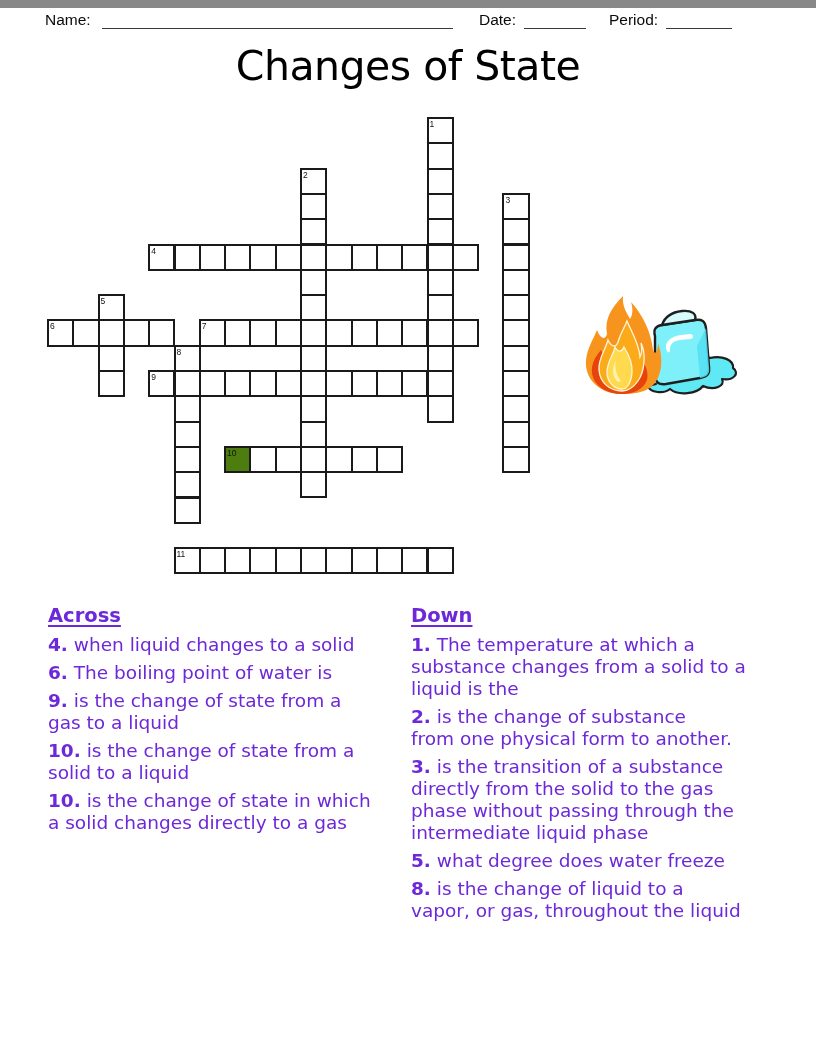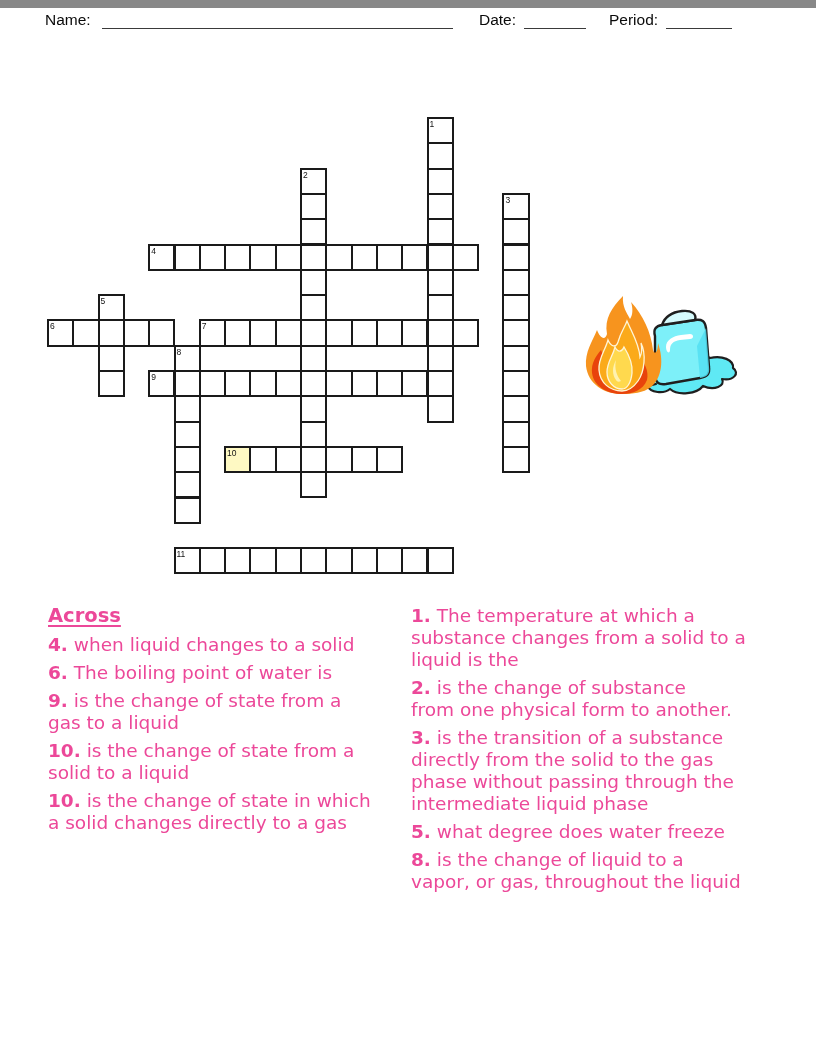--- a/index.html
+++ b/index.html
@@ -7,41 +7,42 @@
         font-family:"DejaVu Sans",sans-serif;overflow:hidden;color:#000;}
   .hdr-label{position:absolute;font-family:"Liberation Sans",sans-serif;font-size:15.5px;color:#0a0a0a;}
   .hdr-line{position:absolute;height:0;border-bottom:1.6px solid #3a3a3a;}
   .title{position:absolute;left:0;right:0;top:34px;text-align:center;font-size:41px;
          letter-spacing:-0.5px;color:#000;}
   .grid{position:absolute;left:0;top:0;width:100%;height:100%;}
   .cell{position:absolute;box-sizing:border-box;border:2px solid #1a1a1a;background:#fff;}
   .cellnum{position:absolute;left:1px;top:0;font-family:"Liberation Sans",sans-serif;
            font-size:8.5px;line-height:10px;color:#111;}
   .clipart{position:absolute;left:576px;top:282px;width:164px;height:110px;}
-  .clues{position:absolute;top:597px;font-size:18.5px;line-height:22px;color:#ec4899;}
+  .clues{position:absolute;top:597px;font-size:18.5px;line-height:22px;color:#6d28d9;}
   .clues-across{left:48px;width:358px;}
   .clues-down{left:411px;width:374px;}
   .clues h2{font-size:19.5px;line-height:22px;margin:0 0 7px 0;font-weight:bold;
             text-decoration:underline;text-decoration-thickness:2px;text-underline-offset:3px;}
   .clue{margin:0 0 6px 0;}
   .cluenum{font-weight:bold;}
   .cluetext{white-space:pre-line;text-align:center;}
 </style>
 </head>
 <body>
 
 <div class="page">
 
   <span class="hdr-label" style="left:45px;top:3px;">Name:</span>
   <span class="hdr-line" style="left:102px;top:20px;width:351px;"></span>
   <span class="hdr-label" style="left:479px;top:3px;">Date:</span>
   <span class="hdr-line" style="left:524px;top:20px;width:62px;"></span>
   <span class="hdr-label" style="left:609px;top:3px;">Period:</span>
   <span class="hdr-line" style="left:666px;top:20px;width:66px;"></span>
 
+  <div class="title">Changes of State</div>
 
   <div class="grid">
       <div class="cell" style="left: 426.5px; top: 109px; width: 27.3px; height: 27.3px; border-color: rgb(26, 26, 26); background: rgb(255, 255, 255);">
         <span class="cellnum">1</span>
       </div>
       <div class="cell" style="left: 426.5px; top: 134.3px; width: 27.3px; height: 27.3px; border-color: rgb(26, 26, 26); background: rgb(255, 255, 255);"></div>
       <div class="cell" style="left: 426.5px; top: 159.6px; width: 27.3px; height: 27.3px; border-color: rgb(26, 26, 26); background: rgb(255, 255, 255);"></div>
       <div class="cell" style="left: 426.5px; top: 184.9px; width: 27.3px; height: 27.3px; border-color: rgb(26, 26, 26); background: rgb(255, 255, 255);"></div>
       <div class="cell" style="left: 426.5px; top: 210.2px; width: 27.3px; height: 27.3px; border-color: rgb(26, 26, 26); background: rgb(255, 255, 255);"></div>
       <div class="cell" style="left: 426.5px; top: 235.5px; width: 27.3px; height: 27.3px; border-color: rgb(26, 26, 26); background: rgb(255, 255, 255);"></div>
@@ -128,21 +129,21 @@
         <span class="cellnum">9</span>
       </div>
       <div class="cell" style="left: 198.8px; top: 362px; width: 27.3px; height: 27.3px; border-color: rgb(26, 26, 26); background: rgb(255, 255, 255);"></div>
       <div class="cell" style="left: 224.1px; top: 362px; width: 27.3px; height: 27.3px; border-color: rgb(26, 26, 26); background: rgb(255, 255, 255);"></div>
       <div class="cell" style="left: 249.4px; top: 362px; width: 27.3px; height: 27.3px; border-color: rgb(26, 26, 26); background: rgb(255, 255, 255);"></div>
       <div class="cell" style="left: 274.7px; top: 362px; width: 27.3px; height: 27.3px; border-color: rgb(26, 26, 26); background: rgb(255, 255, 255);"></div>
       <div class="cell" style="left: 325.3px; top: 362px; width: 27.3px; height: 27.3px; border-color: rgb(26, 26, 26); background: rgb(255, 255, 255);"></div>
       <div class="cell" style="left: 350.6px; top: 362px; width: 27.3px; height: 27.3px; border-color: rgb(26, 26, 26); background: rgb(255, 255, 255);"></div>
       <div class="cell" style="left: 375.9px; top: 362px; width: 27.3px; height: 27.3px; border-color: rgb(26, 26, 26); background: rgb(255, 255, 255);"></div>
       <div class="cell" style="left: 401.2px; top: 362px; width: 27.3px; height: 27.3px; border-color: rgb(26, 26, 26); background: rgb(255, 255, 255);"></div>
-      <div class="cell" style="left: 224.1px; top: 437.9px; width: 27.3px; height: 27.3px; border-color: rgb(26, 26, 26); background: #fef9c3;">
+      <div class="cell" style="left: 224.1px; top: 437.9px; width: 27.3px; height: 27.3px; border-color: rgb(26, 26, 26); background: #4d7c0f;">
         <span class="cellnum">10</span>
       </div>
       <div class="cell" style="left: 249.4px; top: 437.9px; width: 27.3px; height: 27.3px; border-color: rgb(26, 26, 26); background: rgb(255, 255, 255);"></div>
       <div class="cell" style="left: 274.7px; top: 437.9px; width: 27.3px; height: 27.3px; border-color: rgb(26, 26, 26); background: rgb(255, 255, 255);"></div>
       <div class="cell" style="left: 325.3px; top: 437.9px; width: 27.3px; height: 27.3px; border-color: rgb(26, 26, 26); background: rgb(255, 255, 255);"></div>
       <div class="cell" style="left: 350.6px; top: 437.9px; width: 27.3px; height: 27.3px; border-color: rgb(26, 26, 26); background: rgb(255, 255, 255);"></div>
       <div class="cell" style="left: 375.9px; top: 437.9px; width: 27.3px; height: 27.3px; border-color: rgb(26, 26, 26); background: rgb(255, 255, 255);"></div>
       <div class="cell" style="left: 173.5px; top: 539.1px; width: 27.3px; height: 27.3px; border-color: rgb(26, 26, 26); background: rgb(255, 255, 255);">
         <span class="cellnum">11</span>
       </div>
@@ -193,20 +194,21 @@
         <div class="clue"><b class="cluenum">9.</b><span class="cluetext"> is the change of state from a
 gas to a liquid</span></div>
         <div class="clue"><b class="cluenum">10.</b><span class="cluetext"> is the change of state from a
 solid to a liquid</span></div>
         <div class="clue"><b class="cluenum">10.</b><span class="cluetext"> is the change of state in which
 a solid changes directly to a gas</span></div>
       </div>
   </div>
 
   <div class="clues clues-down">
+    <h2>Down</h2>
     <div id="down-list">
         <div class="clue"><b class="cluenum">1.</b><span class="cluetext"> The temperature at which a
 substance changes from a solid to a
 liquid is the</span></div>
         <div class="clue"><b class="cluenum">2.</b><span class="cluetext"> is the change of substance
 from one physical form to another.</span></div>
         <div class="clue"><b class="cluenum">3.</b><span class="cluetext"> is the transition of a substance
 directly from the solid to the gas
 phase without passing through the
 intermediate liquid phase</span></div>

